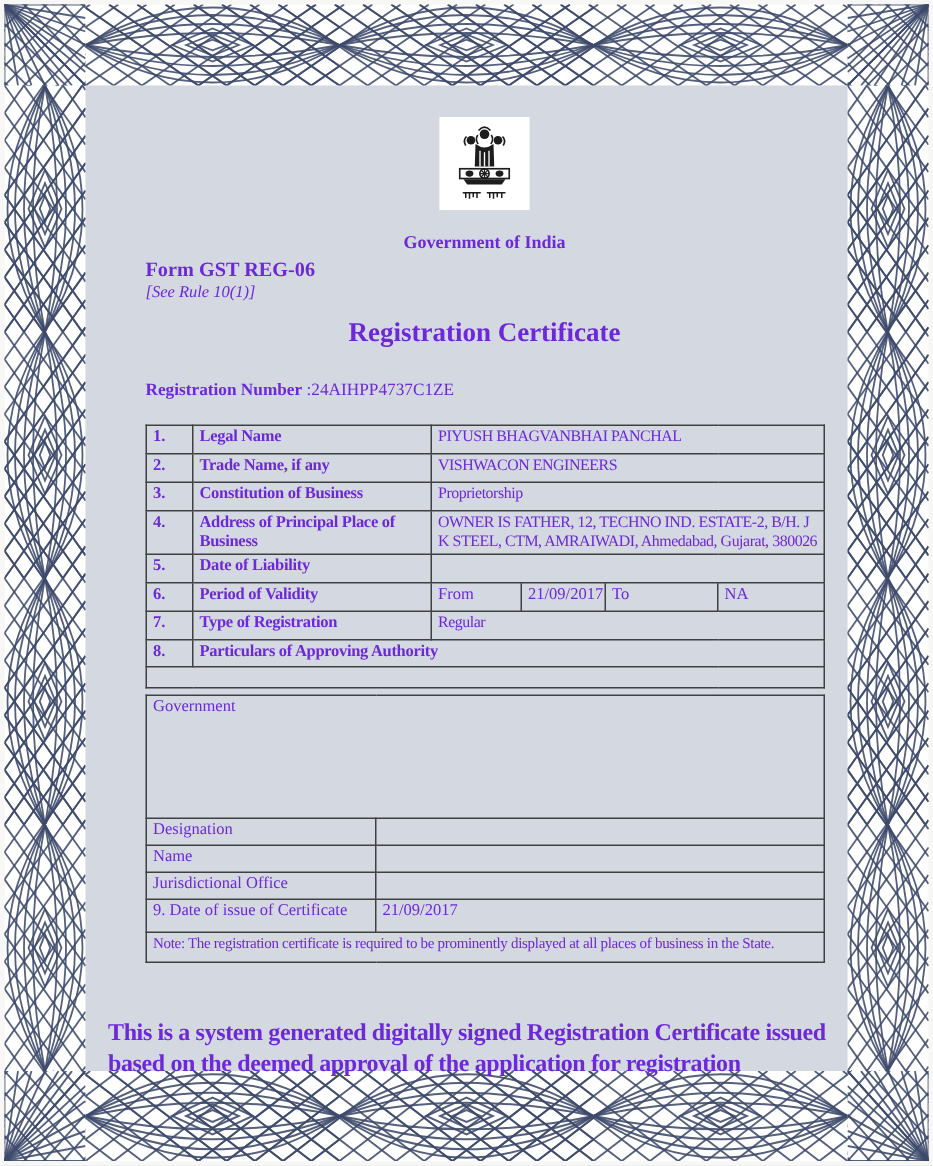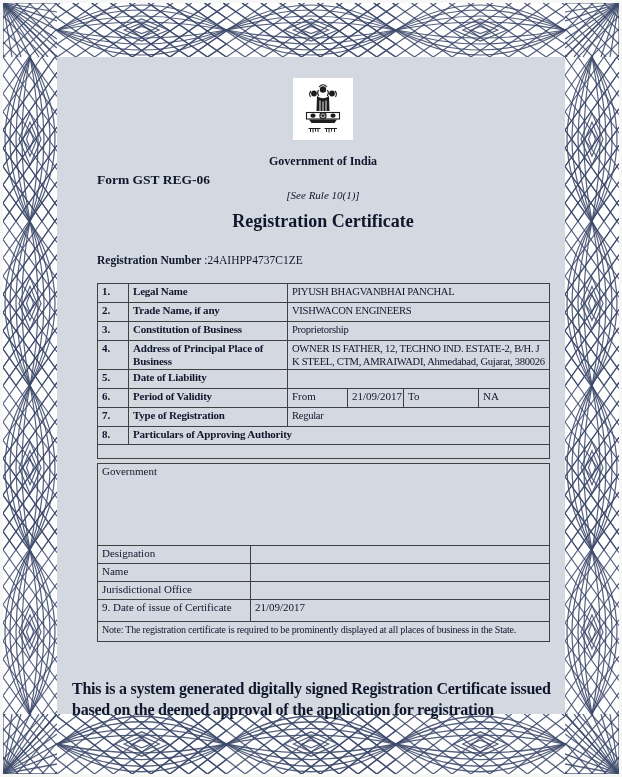--- a/index.html
+++ b/index.html
@@ -1,33 +1,33 @@
 <!DOCTYPE html>
 <html><head>
 <meta charset="utf-8">
 <style>
   html,body { margin:0; padding:0; }
   body { width:622px; height:777px; }
   .page {
     position:relative; width:622px; height:777px; overflow:hidden;
     background:#f7f7f5;
     font-family:"Liberation Serif", serif;
-    color:#0f172a;
+    color:#6d28d9;
   }
   .frame { position:absolute; left:0; top:0; }
   .gl line, .gl path { stroke:#3e4a6b; stroke-width:1.2; fill:none; opacity:0.88; }
   .inner {
     position:absolute; left:57px; top:57px; width:508px; height:657px;
     background:#d3d8e1;
   }
   .content { margin-left:40px; width:452px; }
   .emblem-box { width:60px; height:62px; background:#ffffff; margin:21px auto 0 auto; }
   .h-govt { margin-top:14px; text-align:center; font-weight:bold; font-size:12px; line-height:15px; }
   .h-form { margin-top:2px; font-weight:bold; font-size:13.5px; line-height:17px; }
-  .h-rule { text-align:center; font-style:italic; font-size:11px; line-height:14px; }
+  .h-rule { text-align:left; font-style:italic; font-size:11px; line-height:14px; }
   .h-cert { margin-top:12px; text-align:center; font-weight:bold; font-size:18px; line-height:15px; }
   .regline { margin-top:24px; font-size:11.5px; line-height:14px; }
   .regline .lblb { font-weight:bold; }
   table { border-collapse:collapse; table-layout:fixed; width:452px; font-size:11px; }
   .t1 { margin-top:16px; }
   .t2 { margin-top:4px; }
   td { border:1px solid #404040; padding:1px 4px; vertical-align:top; line-height:13px; overflow:hidden; }
   .t1 .num { font-weight:bold; }
   .t1 .lbl { font-weight:bold; letter-spacing:-0.2px; }
   .t1 .val { letter-spacing:-0.3px; font-size:10.6px; }

